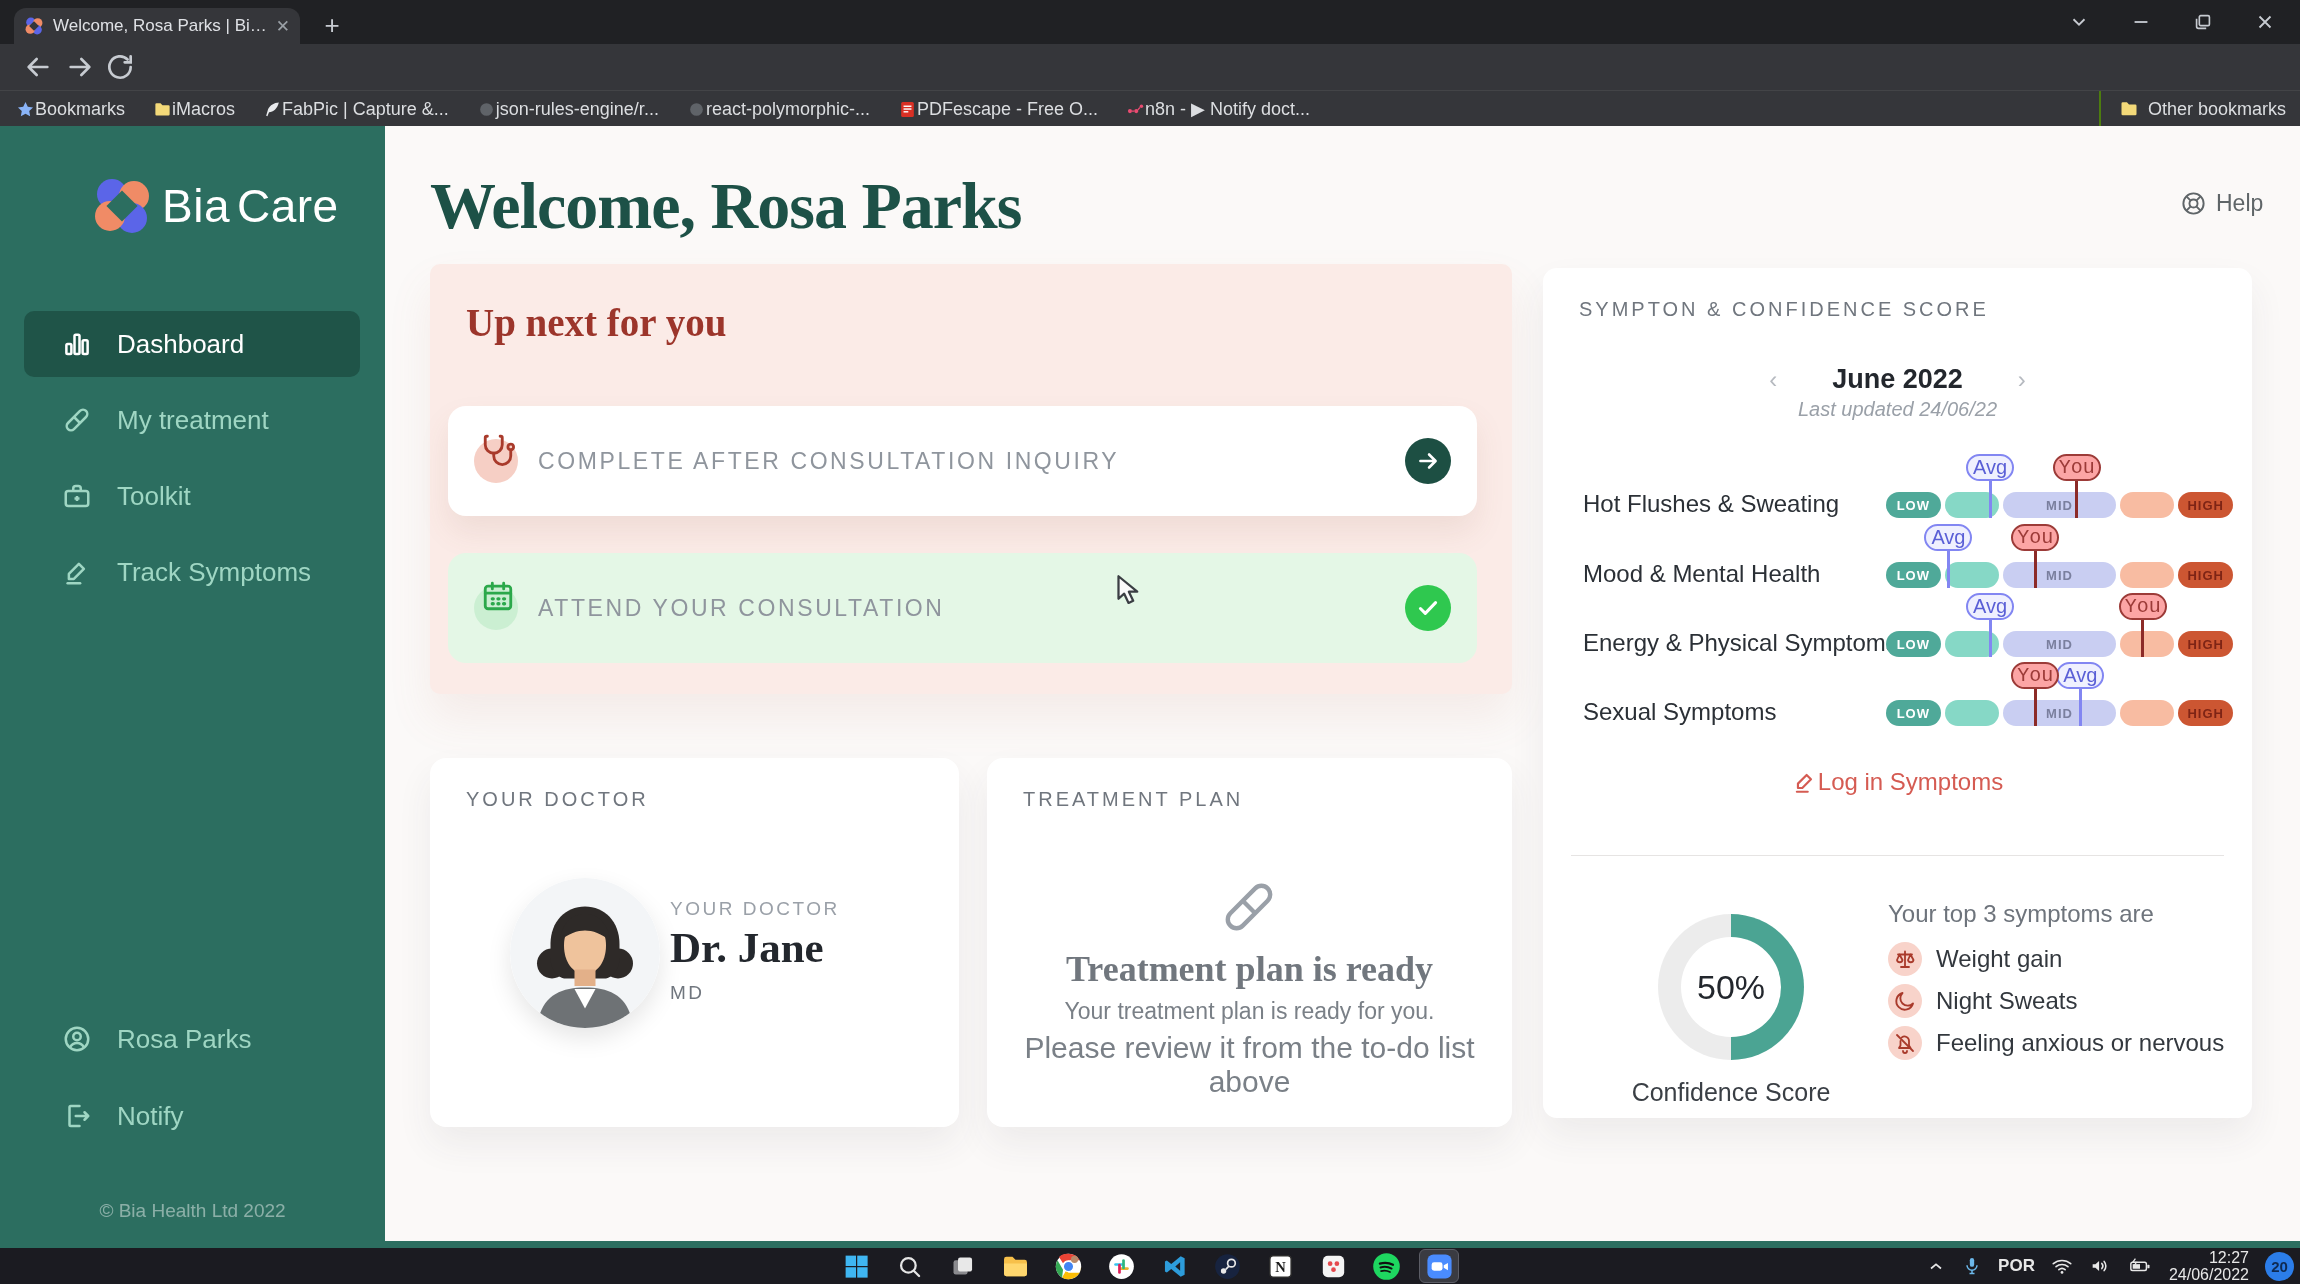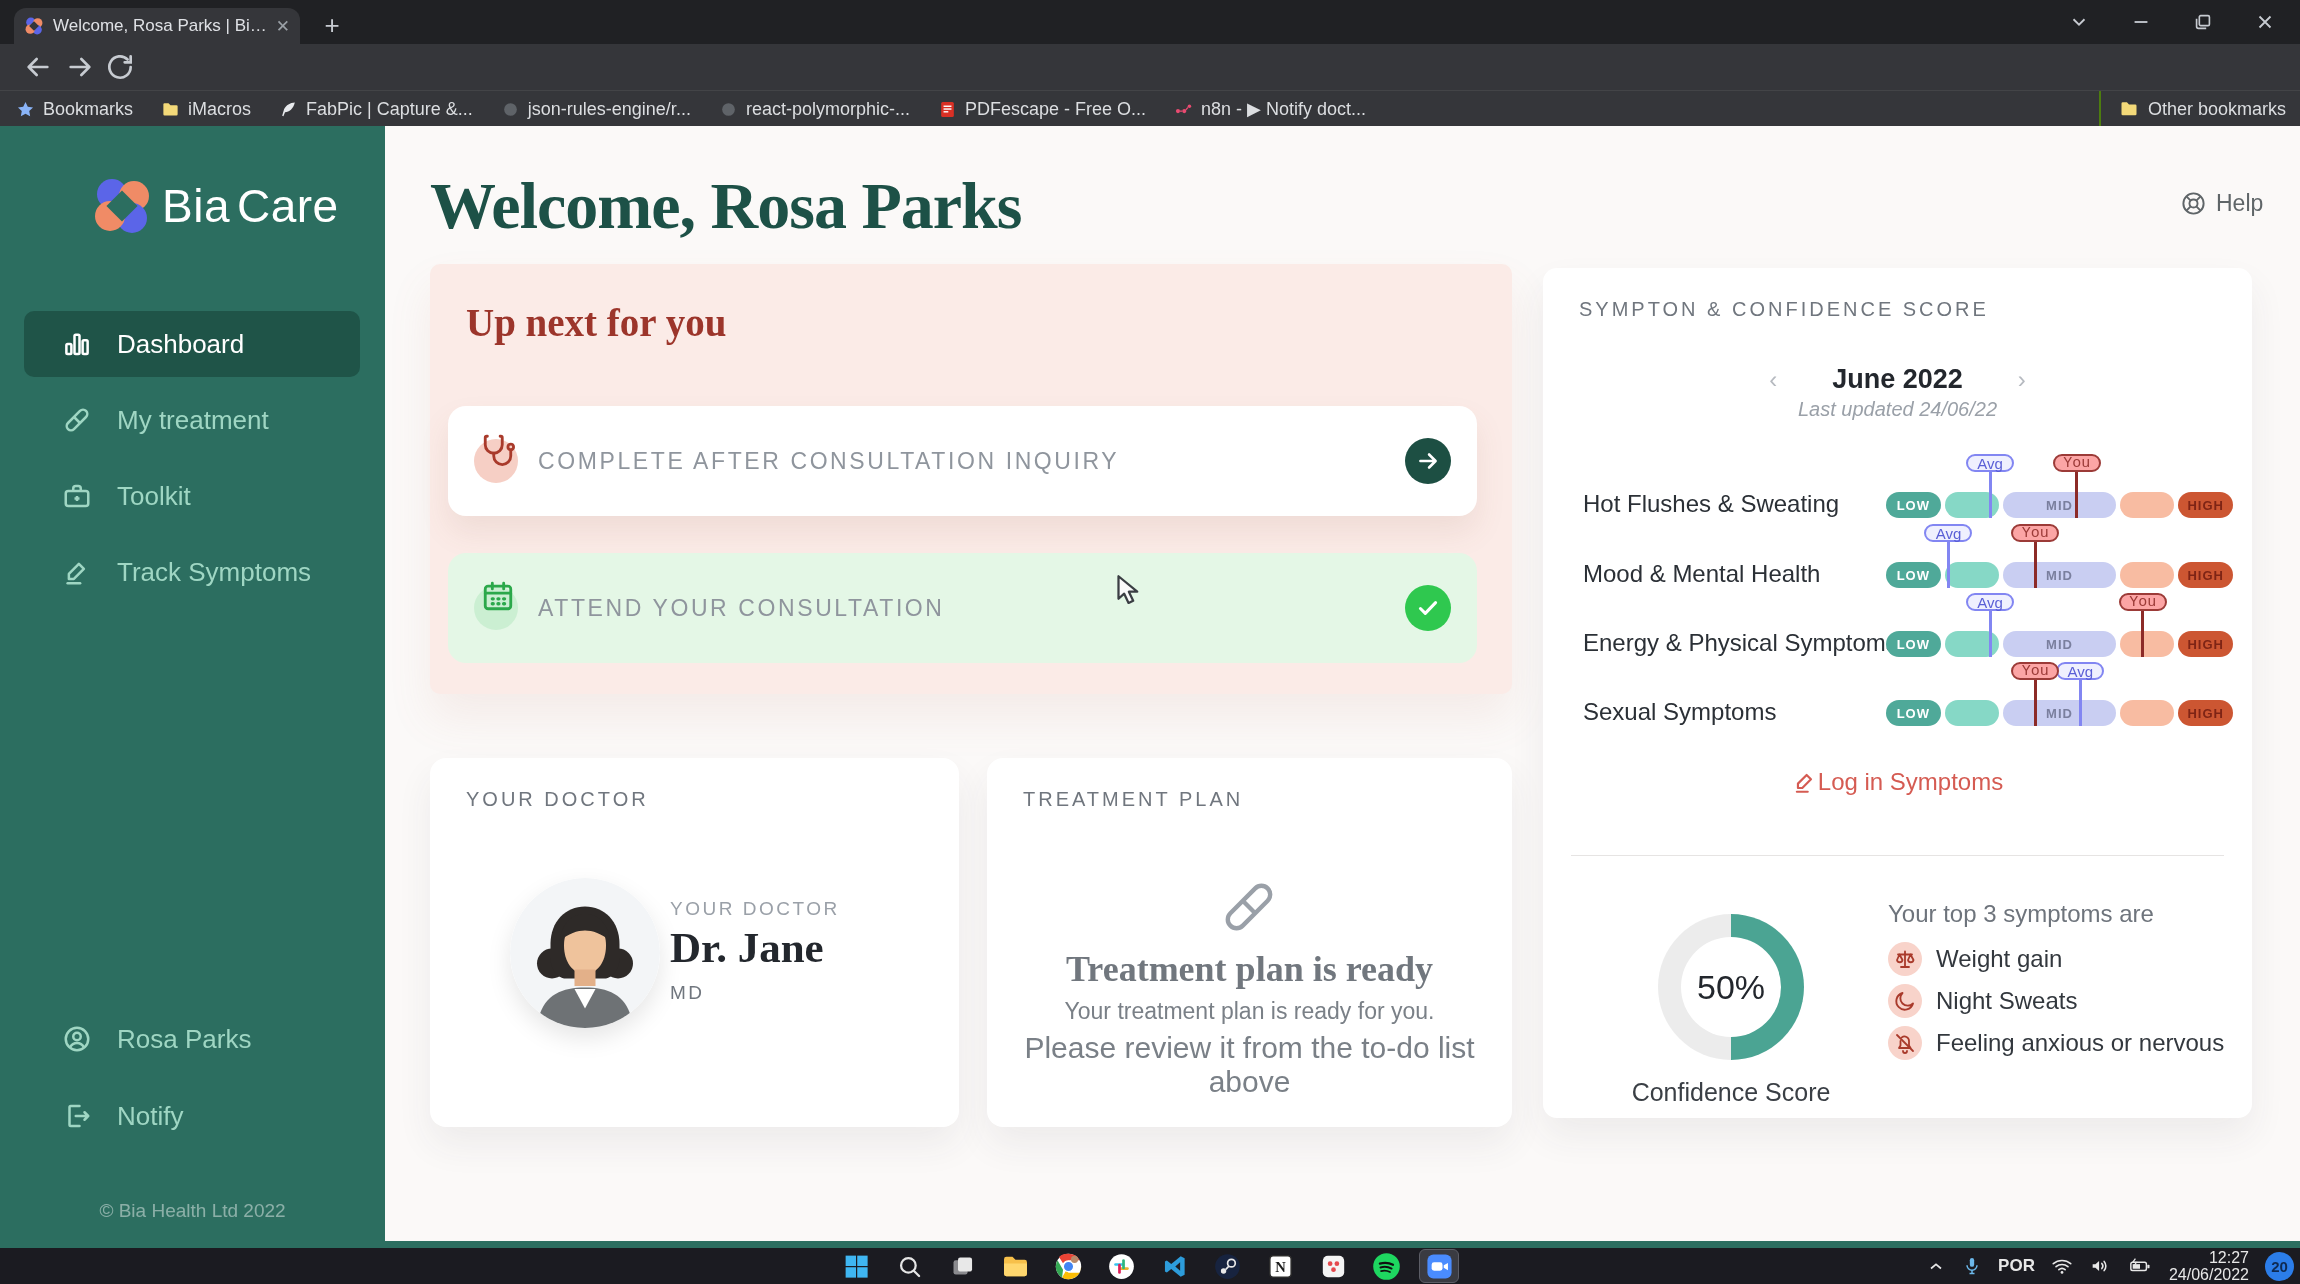--- a/index.html
+++ b/index.html
@@ -26,21 +26,21 @@
   .url-text b{color:#E8EAED;font-weight:bold;}
   .tb-right{position:absolute;right:10px;top:48px;display:flex;align-items:center;gap:18px;}
   .incog{display:flex;align-items:center;gap:10px;background:#4E5156;border-radius:16px;height:32px;padding:0 16px 0 4px;}
   .incog-av{width:26px;height:26px;border-radius:50%;background:#F1F3F4;display:flex;align-items:center;justify-content:center;}
   .incog-label{color:#E8EAED;font-size:18px;}
   .dots{color:#C7CBD1;font-size:20px;letter-spacing:0;}
 
   .bookmarksbar{position:absolute;left:0;top:90px;width:100%;height:36px;background:#35363A;
     border-top:1px solid rgba(255,255,255,.07);display:flex;align-items:center;}
   .bm-list{display:flex;align-items:center;gap:28px;padding-left:16px;}
-  .bm{display:flex;align-items:center;gap:8px;}
+  .bm{display:flex;align-items:center;}
   .bml{font-size:18px;color:#DCDEE1;white-space:nowrap;}
   .bm-other{position:absolute;right:14px;top:0;height:36px;display:flex;align-items:center;gap:9px;
     border-left:2px solid #4d7c0f;padding-left:18px;}
 
   
   .sidebar{position:absolute;left:0;top:126px;width:385px;height:1122px;background:#2C6E60;}
   .brand{position:absolute;left:90px;top:48px;display:flex;align-items:center;}
   .brand-text{margin-left:8px;font-size:46px;color:#FFFFFF;letter-spacing:.5px;}
   .brand-text .p2{margin-left:7px;}
   .nav{position:absolute;left:24px;top:185px;width:336px;}
@@ -109,22 +109,22 @@
   .sbar{position:absolute;left:315px;top:40px;width:347px;height:26px;display:flex;gap:4px;}
   .seg{border-radius:13px;font-size:13px;font-weight:bold;letter-spacing:1px;
     display:flex;align-items:center;justify-content:center;overflow:hidden;}
   .seg1{flex:16;background:#4FA999;color:#FFFFFF;}
   .seg2{flex:16;background:#86D8C6;}
   .seg3{flex:33;background:#C9CEF2;color:#7A7F9E;}
   .seg4{flex:16;background:#F8BCA2;}
   .seg5{flex:16;background:#CC5632;color:#7E2415;}
   .marker{position:absolute;top:-38px;height:64px;width:48px;margin-left:-24px;
     display:flex;flex-direction:column;align-items:center;z-index:2;}
-  .mpill{height:18px;min-width:48px;border-radius:14px;display:flex;align-items:center;justify-content:center;
-    font-size:15px;box-sizing:border-box;border:2px solid;}
+  .mpill{height:27px;min-width:48px;border-radius:14px;display:flex;align-items:center;justify-content:center;
+    font-size:20px;box-sizing:border-box;border:2px solid;}
   .marker.avg .mpill{background:#EFF0FE;border-color:#8286F2;color:#5A5FD6;}
   .marker.you .mpill{background:#fca5a5;border-color:#9C3B38;color:#9C3B38;font-family:Liberation Mono, monospace;}
   .mstem{width:3px;flex:1;}
   .marker.avg .mstem{background:#8286F2;}
   .marker.you .mstem{background:#8C2B28;}
 
   .log-link{position:absolute;left:0;right:0;top:500px;display:flex;justify-content:center;align-items:center;
     color:#D55B52;font-size:24px;}
   .log-link svg{width:26px;height:26px;}
   .panel-divider{position:absolute;left:28px;right:28px;top:587px;border-top:1.5px solid #E6E4E3;}

